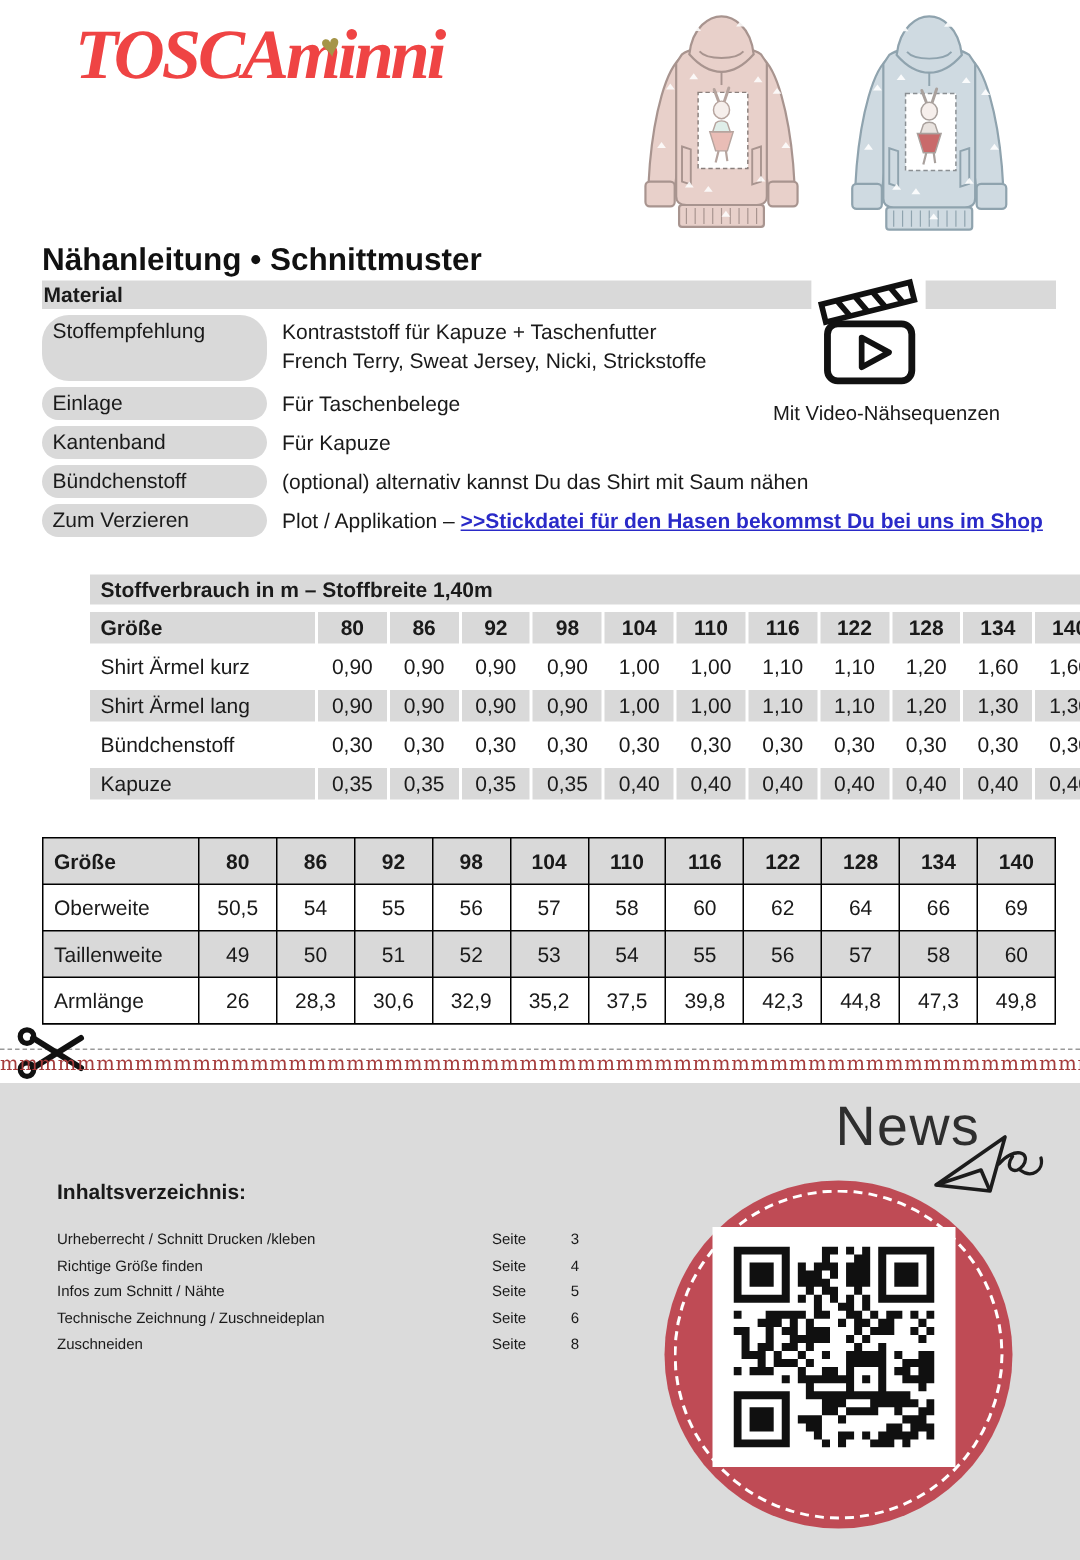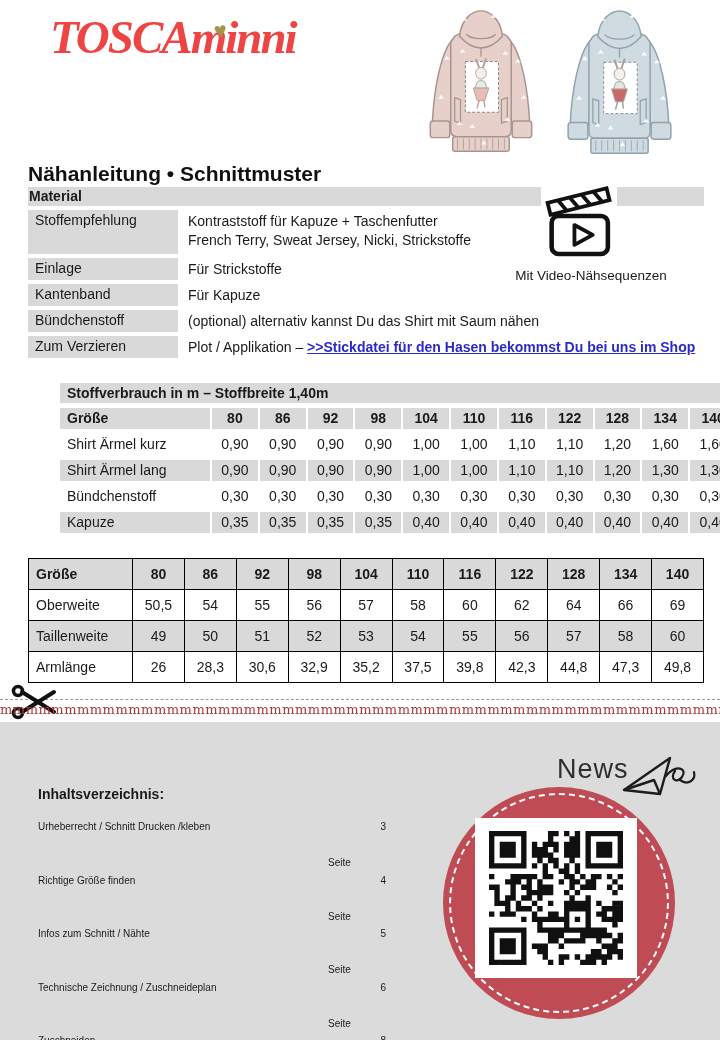--- a/index.html
+++ b/index.html
@@ -15,21 +15,21 @@
   .page-title{position:absolute;left:28px;top:121px;font-size:21px;font-weight:bold;color:#111;margin-top:41px;}
   .hoodie{position:absolute;top:6px;}
   .hoodie.pink{left:422px;--hb:#e8d0ca;--ho:#a8948f;--skirt:#e9bdb6;}
   .hoodie.blue{left:552px;--hb:#cfdae1;--ho:#8fa3ae;--skirt:#c96a6a;}
 
   
   .material{position:absolute;left:28px;top:187px;width:676px;}
   .mat-header{height:19px;line-height:19px;background:#d9d9d9;font-weight:bold;
               font-size:14px;padding-left:1px;}
   .mat-row{display:flex;margin-top:4px;}
-  .mat-label{width:150px;background:#d9d9d9;font-size:14px;padding:2px 0 0 7px;box-sizing:border-box;}
+  .mat-label{width:150px;background:#d9d9d9;font-size:14px;padding:2px 0 0 7px;box-sizing:border-box;border-radius:18px;}
   .mat-value{margin-left:10px;font-size:14px;padding-top:2px;line-height:19px;}
   .mat-row.tall{height:44px;}
   .mat-row.short{height:22px;}
   .mat-link{color:#2a2ac8;font-weight:bold;text-decoration:underline;cursor:pointer;margin-top:11px;}
 
   .clapper{position:absolute;left:541px;top:184px;width:76px;height:76px;background:#fff;}
   .video-caption{position:absolute;left:503px;top:268px;width:176px;text-align:center;font-size:13.5px;}
 
   
   .sv{position:absolute;left:28px;top:383px;width:676px;margin-left:32px;}
@@ -55,24 +55,24 @@
   .m-strip{position:absolute;left:0;top:701px;width:720px;height:18px;overflow:hidden;
            white-space:nowrap;color:#a43b3b;font-family:"DejaVu Serif",serif;font-size:13px;
            letter-spacing:.5px;line-height:18px;}
 
   
   .bottom{position:absolute;left:0;top:722px;width:720px;height:318px;background:#dbdbdb;}
   .toc-heading{position:absolute;left:38px;top:64px;font-size:14px;font-weight:bold;}
   .toc{position:absolute;left:38px;top:96px;width:380px;}
   .toc-item{display:flex;font-size:10px;line-height:17.5px;}
   .toc-title{width:290px;}
-  .toc-pagelabel{width:42px;margin-top:36px;}
+  .toc-pagelabel{width:42px;}
   .toc-pagenum{width:16px;text-align:right;}
 
-  .news-label{position:absolute;left:557px;top:32px;font-size:27px;color:#2e2e2e;letter-spacing:1px;}
+  .news-label{position:absolute;left:557px;top:8px;font-size:37px;color:#2e2e2e;letter-spacing:1px;}
   .plane{position:absolute;left:618px;top:28px;}
 
   .qr-circle{position:absolute;left:443px;top:65px;width:232px;height:232px;border-radius:50%;
              background:#bf4b55;}
   .qr-circle:after{content:"";position:absolute;left:6px;top:6px;right:6px;bottom:6px;
              border:2px dashed #fff;border-radius:50%;}
   .qr-box{position:absolute;left:32px;top:31px;width:162px;height:160px;background:#fff;z-index:2;}
   .qr-box svg{position:absolute;left:14px;top:13px;}
 </style>
 </head>
@@ -156,21 +156,21 @@
     <div class="mat-header">Material</div>
     <div class="mat-row tall">
       <div class="mat-label">Stoffempfehlung</div>
       <div class="mat-value">
         <div>Kontraststoff für Kapuze + Taschenfutter</div>
         <div>French Terry, Sweat Jersey, Nicki, Strickstoffe</div>
       </div>
     </div>
     <div class="mat-row short">
       <div class="mat-label">Einlage</div>
-      <div class="mat-value">Für Strickstoffe</div>
+      <div class="mat-value">Für Taschenbelege</div>
     </div>
     <div class="mat-row short">
       <div class="mat-label">Kantenband</div>
       <div class="mat-value">Für Kapuze</div>
     </div>
     <div class="mat-row short">
       <div class="mat-label">Bündchenstoff</div>
       <div class="mat-value">(optional) alternativ kannst Du das Shirt mit Saum nähen</div>
     </div>
     <div class="mat-row short">

